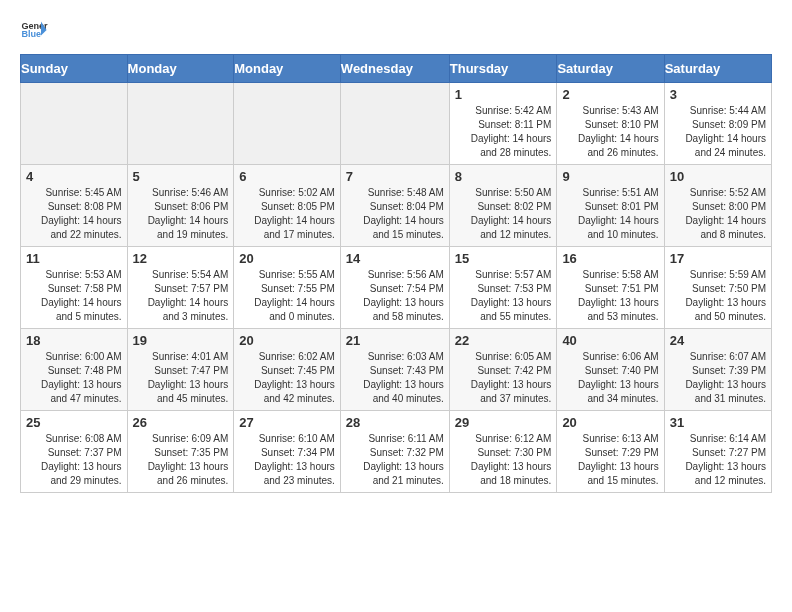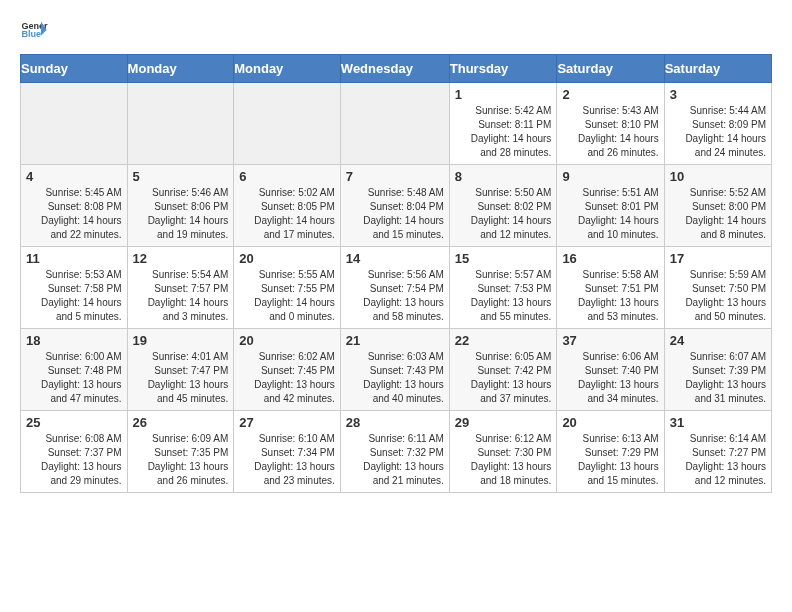--- a/index.html
+++ b/index.html
@@ -273,21 +273,21 @@
 and 40 minutes.</div>
         </td>
         <td>
           <span class="day-number">22</span>
           <div class="day-info">Sunrise: 6:05 AM
 Sunset: 7:42 PM
 Daylight: 13 hours
 and 37 minutes.</div>
         </td>
         <td>
-          <span class="day-number">37</span>
+          <span class="day-number">40</span>
           <div class="day-info">Sunrise: 6:06 AM
 Sunset: 7:40 PM
 Daylight: 13 hours
 and 34 minutes.</div>
         </td>
         <td>
           <span class="day-number">24</span>
           <div class="day-info">Sunrise: 6:07 AM
 Sunset: 7:39 PM
 Daylight: 13 hours

